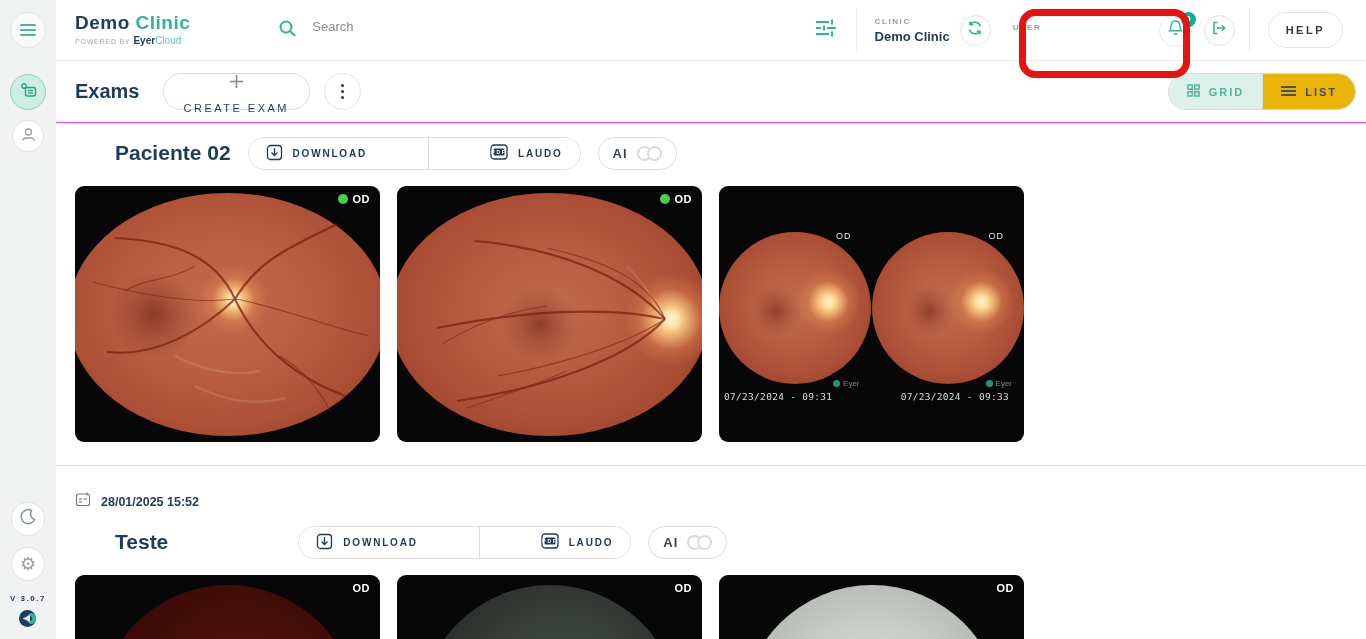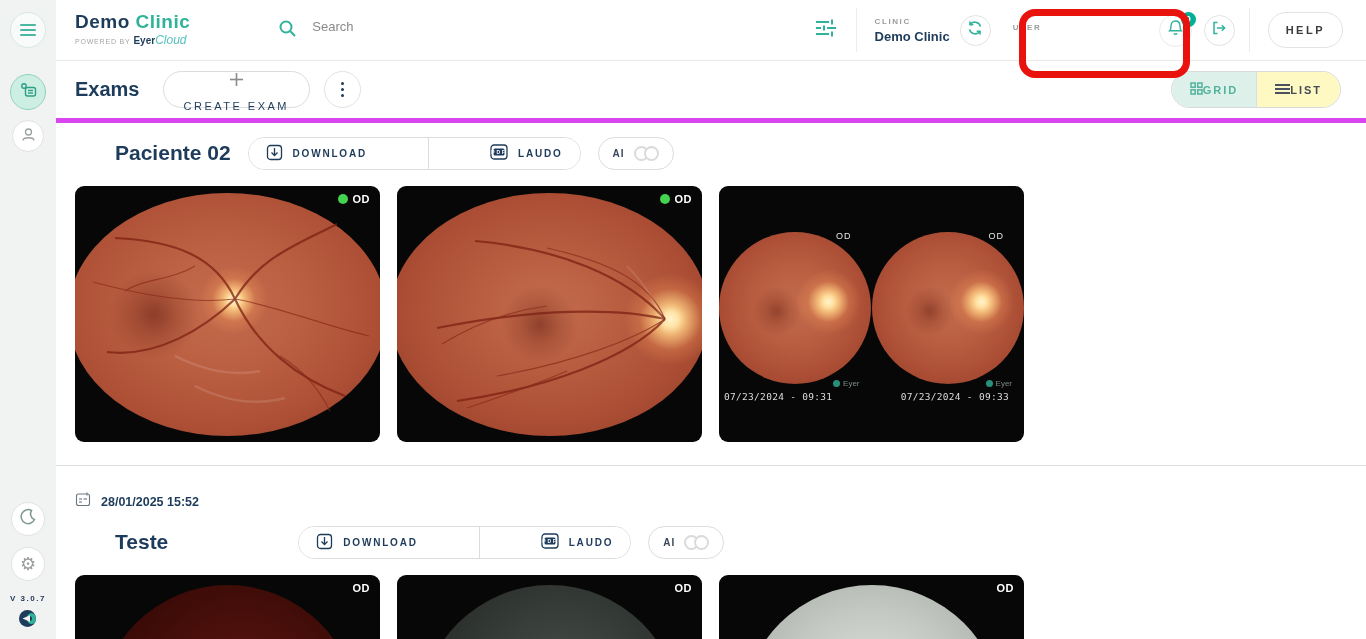--- a/index.html
+++ b/index.html
@@ -27,21 +27,21 @@
 
   
   .header { position:absolute; left:56px; top:0; width:1310px; height:61px; background:#fff;
             border-bottom:1px solid #eaeaea; display:flex; align-items:center; }
   .logo-block { margin-left:19px; display:flex; flex-direction:column; line-height:1.1; }
   .logo-line1 { font-size:19px; font-weight:700; letter-spacing:.5px; }
   .c-navy { color:#1d3b5a; } .c-teal { color:#2fb39a; }
   .logo-line2 { font-size:8px; margin-top:1px; display:flex; align-items:baseline; gap:3px; }
   .powered { font-size:7px; color:#a6a6a6; letter-spacing:.8px; }
   .brand-b { font-size:10px; font-weight:700; color:#1d3b5a; }
-  .brand-l { font-size:12px; color:#55c3bf;font-style:italic; }
+  .brand-l { font-size:10px; color:#55c3bf; }
   .search { display:flex; align-items:flex-start; margin-left:88px; gap:15px; }
   .search input { border:none; outline:none; font-size:13px; color:#555; width:140px; background:transparent; }
   .search input::placeholder { color:#8a8a8a; }
   .header-right { margin-left:auto; display:flex; align-items:center; height:100%; }
   .vdiv { width:1px; height:44px; background:#ececec; }
   .clinic-block { margin-left:18px; display:flex; flex-direction:column; }
   .tiny-label { font-size:8px; color:#9b9b9b; letter-spacing:1.6px; font-weight:bold; }
   .clinic-value { font-size:13px; font-weight:700; color:#1d3b5a; margin-top:3px; }
   .refresh-btn { width:31px; height:31px; margin-left:10px; }
   .user-block { width:168px; height:100%; padding:16px 0 0 22px; }
@@ -53,48 +53,48 @@
   .help-btn { margin:0 23px 0 18px; padding:11px 17px; background:#fff; border:1.5px solid #e3e3e3;
               border-radius:19px; font-size:11px; font-weight:700; letter-spacing:2.5px; color:#3b3b3b; cursor:pointer; }
   .hr-gap14 { margin-left:14px; } .hr-gap18 { margin-left:18px; }
 
   
   .annotation { position:absolute; left:1019px; top:9px; width:171px; height:69px;
                 border:7px solid #e8130d; border-radius:16px; z-index:60; pointer-events:none; }
 
   
   .main { position:absolute; left:56px; top:61px; width:1310px; height:578px; background:#fff; overflow:hidden; }
-  .toolbar { height:62px; display:flex; align-items:center; padding:0 25px 0 19px; border-bottom:5px solid #d946ef; }
+  .toolbar { height:62px; display:flex; align-items:center; padding:0 10px 0 19px; border-bottom:1px solid #d946ef; }
   .page-title { font-size:20px; font-weight:700; color:#1d3b5a; }
   .create-btn { margin-left:23px; height:37px; border:1px solid #dcdcdc; border-radius:19px; background:#fff;
                 display:flex; align-items:center; gap:11px; padding:0 20px; font-size:11px; font-weight:400;
                 color:#1d3b5a; letter-spacing:2.5px; cursor:pointer;flex-direction:column; }
   .kebab-btn { margin-left:14px; width:37px; height:37px; flex-direction:column; gap:3px; }
   .kebab-btn i { width:3px; height:3px; border-radius:50%; background:#1d3b5a; display:block; }
   .view-toggle { margin-left:auto; display:flex; height:37px; border:1px solid #d9d9d9; border-radius:19px;
                  overflow:hidden; background:#fff; }
-  .seg { display:flex; align-items:center; gap:0; padding:0 18px; font-size:11px; font-weight:700;
+  .seg { display:flex; align-items:center; gap:9px; padding:0 18px; font-size:11px; font-weight:700;
          letter-spacing:2px; cursor:pointer; }
   .seg-grid { background:#ddf1ea; color:#52b29c; border-right:1px solid #cfe6dd; }
-  .seg-list { background:#fef9c3; color:#454c58; }
+  .seg-list { background:#eab308; color:#454c58; }
 
   .exam-group { padding-left:19px; }
   .date-row { display:flex; align-items:center; gap:9px; margin-top:25px; }
   .date-text { font-size:12.5px; font-weight:700; color:#1d3b5a; }
   .title-row { display:flex; align-items:center; margin-top:13px; height:34px; }
   .patient-name { font-size:21px; font-weight:700; color:#1d3b5a;margin-left:40px; }
   .action-group { display:flex; align-items:stretch; height:33px; border:1px solid #dcdcdc; border-radius:17px;
                   background:#fff; overflow:hidden;gap:44px; }
   .ml-sm { margin-left:17px; } .ml-lg { margin-left:130px; }
   .action-btn { display:flex; align-items:center; gap:10px; padding:0 17px; font-size:10px; font-weight:700;
                 color:#1d3b5a; letter-spacing:1.8px; background:#fff; border:none; cursor:pointer; }
   .action-sep { width:1px; background:#dcdcdc; }
   .ai-pill { margin-left:17px; height:33px; border:1px solid #dcdcdc; border-radius:17px; background:#fff;
              display:flex; align-items:center; gap:9px; padding:0 14px; cursor:pointer; }
-  .ai-label { font-size:10px; font-weight:700; color:#39465a; letter-spacing:1px; }
+  .ai-label { font-size:13px; font-weight:700; color:#39465a; letter-spacing:1px; }
   .ai-toggle { display:flex; }
   .ai-toggle i { width:15px; height:15px; border:2px solid #dadada; border-radius:50%; display:block; background:#fff; }
   .ai-toggle i + i { margin-left:-5px; }
 
   .images-row { display:flex; gap:17px; margin-top:16px; }
   .img-card { width:305px; height:256px; border-radius:9px; background:#070707; position:relative;
               overflow:hidden; cursor:pointer; }
   .fundus { position:absolute; left:-7px; top:7px; width:319px; height:243px; border-radius:50%; }
   .fundus-a1 { background:
       radial-gradient(circle at 52% 44%, #fff3cf 0%, #ffe3a6 2.5%, rgba(255,205,130,.8) 5%, rgba(240,150,90,.3) 10%, rgba(0,0,0,0) 16%),

